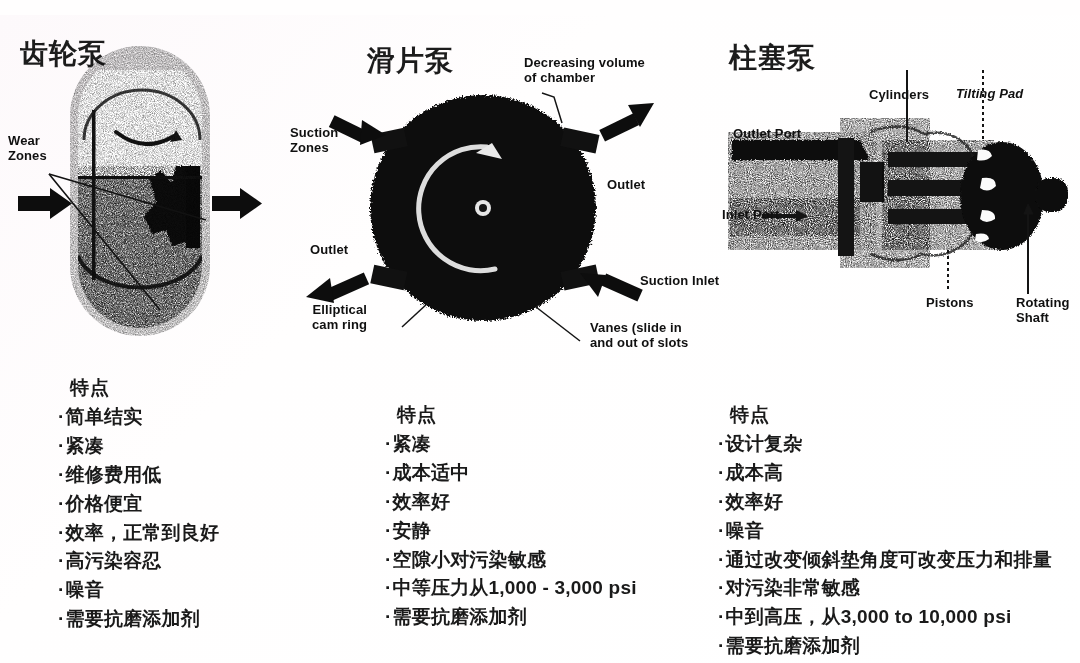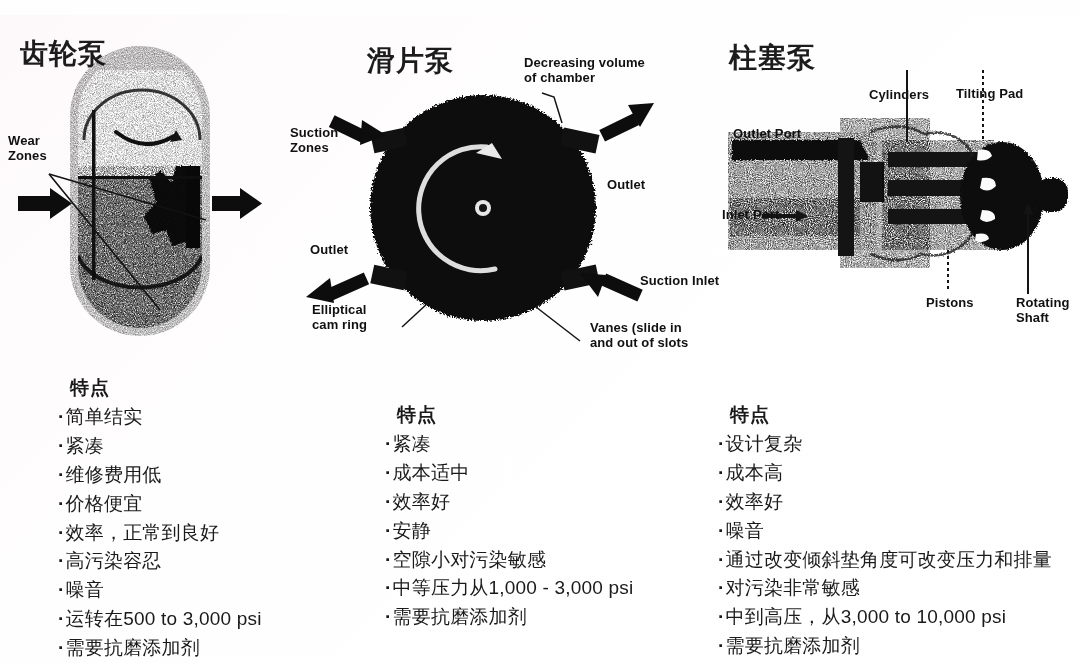--- a/index.html
+++ b/index.html
@@ -70,21 +70,21 @@
     padding-left: 4px;
     margin-left: 8px;
   }
   .features ul {
     list-style: none;
     margin: 0;
     padding: 0;
   }
   .features li {
     font-size: 19px;
-    font-weight: 400;
+    font-weight: 700;
     line-height: 1.52;
     letter-spacing: 0.2px;
     white-space: nowrap;
   }
   .features li::before {
     content: "\00B7";
     font-weight: 700;
     margin-right: 1px;
   }
   #features-gear   { left: 58px;  top: 360px; }
@@ -228,21 +228,21 @@
     </svg>
   </div>
 
   <div class="label" id="lbl-decreasing" style="left:524px; top:40px;">Decreasing volume
 of chamber</div>
   <div class="label" id="lbl-suction-top" style="left:290px; top:110px;">Suction
 Zones</div>
   <div class="label" id="lbl-outlet-top" style="left:607px; top:162px;">Outlet</div>
   <div class="label" id="lbl-outlet-bot" style="left:310px; top:227px;">Outlet</div>
   <div class="label" id="lbl-suction-bot" style="left:640px; top:258px;">Suction Inlet</div>
-  <div class="label" id="lbl-cam-ring" style="left:312px; top:287px;">Elliptical
+  <div class="label" id="lbl-cam-ring" style="left:312px; top:287px;text-align:right;">Elliptical
 cam ring</div>
   <div class="label" id="lbl-vanes" style="left:590px; top:305px;">Vanes (slide in
 and out of slots</div>
 
   <div class="diagram" id="diagram-piston" style="left:720px; top:95px;">
     <svg width="350" height="200" viewBox="0 0 350 200">
       <defs>
         <filter id="grainP" x="-15%" y="-15%" width="130%" height="130%">
           <feTurbulence type="fractalNoise" baseFrequency="0.95" numOctaves="4" seed="23" result="n"></feTurbulence>
           <feColorMatrix in="n" type="matrix" values="0 0 0 0 0  0 0 0 0 0  0 0 0 0 0  1.5 0 0 0 -0.35" result="a"></feColorMatrix>
@@ -302,38 +302,37 @@
         <line x1="187" y1="-40" x2="187" y2="32" stroke-width="2"></line>
         <line x1="263" y1="-40" x2="263" y2="30" stroke-width="2" stroke-dasharray="3 3"></line>
         <line x1="228" y1="140" x2="228" y2="182" stroke-width="2" stroke-dasharray="3 3"></line>
         <line x1="308" y1="184" x2="308" y2="98" stroke-width="2"></line>
         <path d="M304,104 l4,-10 l5,10 z" fill="#141414"></path>
       </g>
     </svg>
   </div>
 
   <div class="label" id="lbl-cylinders" style="left:869px; top:72px;">Cylinders</div>
-  <div class="label" id="lbl-tilting-pad" style="left:956px; top:71px;">Tilting Pad</div>
+  <div class="label" id="lbl-tilting-pad" style="left:956px; top:71px;font-style:italic;">Tilting Pad</div>
   <div class="label" id="lbl-outlet-port" style="left:733px; top:111px;">Outlet Port</div>
   <div class="label" id="lbl-inlet-port" style="left:722px; top:192px;">Inlet Port</div>
   <div class="label" id="lbl-pistons" style="left:926px; top:280px;">Pistons</div>
   <div class="label" id="lbl-rot-shaft" style="left:1016px; top:280px;">Rotating
 Shaft</div>
 
   <div class="features" id="features-gear">
     <div class="head">特点</div>
     <ul>
       <li>简单结实</li>
       <li>紧凑</li>
       <li>维修费用低</li>
       <li>价格便宜</li>
       <li>效率，正常到良好</li>
       <li>高污染容忍</li>
       <li>噪音</li>
-      <li>运转在500 to 3,000 psi</li>
       <li>需要抗磨添加剂</li>
     </ul>
   </div>
 
   <div class="features" id="features-vane">
     <div class="head">特点</div>
     <ul>
       <li>紧凑</li>
       <li>成本适中</li>
       <li>效率好</li>

